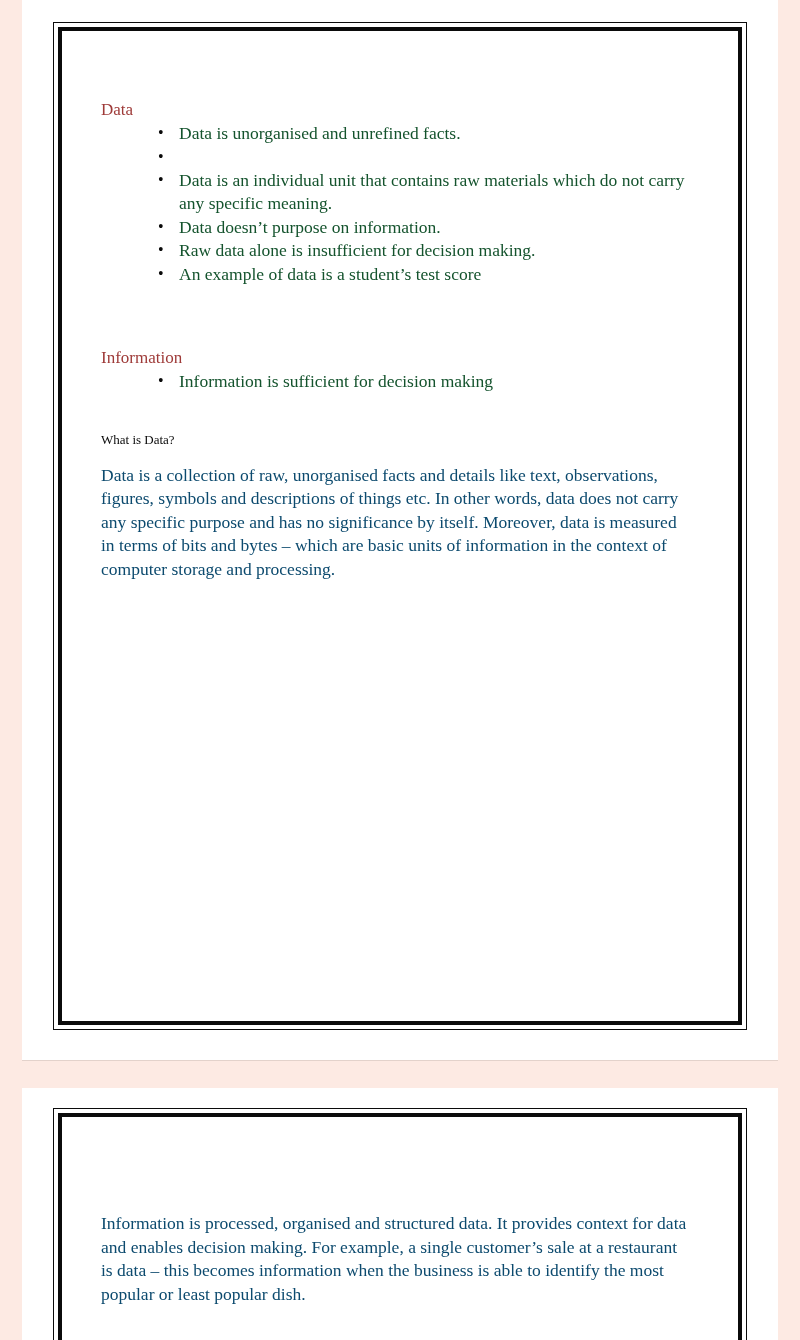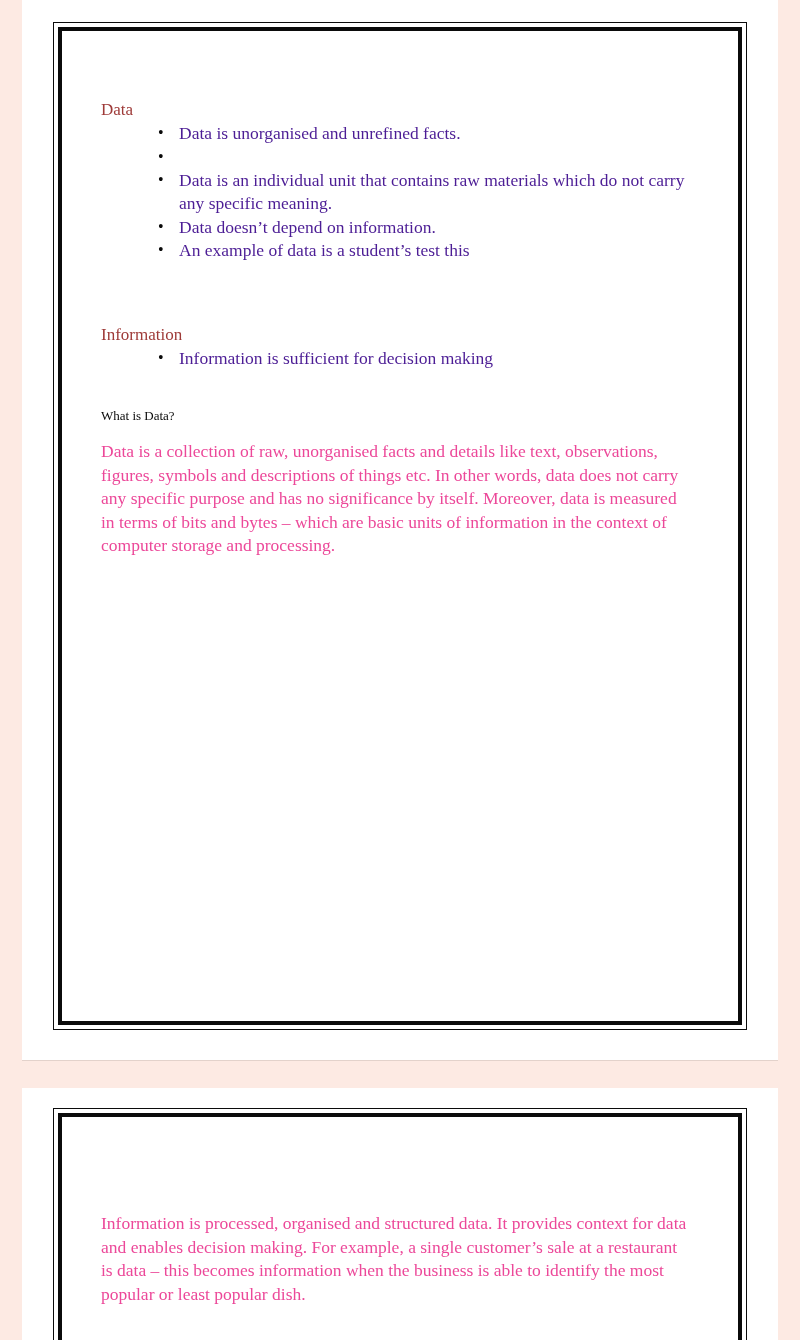--- a/index.html
+++ b/index.html
@@ -81,21 +81,21 @@
     list-style: none;
     margin: 0;
     padding: 0;
   }
   ul.bullets li {
     position: relative;
     margin: 0 0 0 135px;
     padding-left: 22px;
     font-size: 17.5px;
     line-height: 23.5px;
-    color: #4c1d95;
+    color: #14532d;
     max-width: 512px;
   }
   ul.bullets li::before {
     content: "\2022";
     position: absolute;
     left: 1px;
     top: -1px;
     font-size: 16px;
     line-height: 23.5px;
     color: #0a0a0a;
@@ -106,21 +106,21 @@
     margin: 0 0 0 79px;
     font-size: 13px;
     line-height: 24px;
     color: #0a0a0a;
   }
   .para {
     margin: 0 0 0 79px;
     width: 586px;
     font-size: 17.5px;
     line-height: 23.6px;
-    color: #ec4899;
+    color: #0c4a6e;
     text-align: left;
   }
 
   .gap-sm  { height: 12px; }
   .gap-md  { height: 34px; }
   .gap-lg  { height: 52px; }
   .gap-xl  { height: 62px; }
 </style>
 </head>
 <body>
@@ -132,22 +132,23 @@
 
     <div class="slide-body" style="top:100px;">
 
       <div>
         <div class="section-heading">Data</div>
 
         <ul class="bullets">
           <li> Data is unorganised and unrefined facts.</li>
           <li class="empty"></li>
           <li>Data is an individual unit that contains raw materials which do not carry any specific meaning.</li>
-          <li>Data doesn’t depend on information.</li>
-          <li>An example of data is a student’s test this</li>
+          <li>Data doesn’t purpose on information.</li>
+          <li>Raw data alone is insufficient for decision making.</li>
+          <li>An example of data is a student’s test score</li>
         </ul>
       </div>
 
       <div class="gap-xl"></div>
 
       <div>
         <div class="section-heading">Information</div>
 
         <ul class="bullets">
           <li>Information is sufficient for decision making</li>

